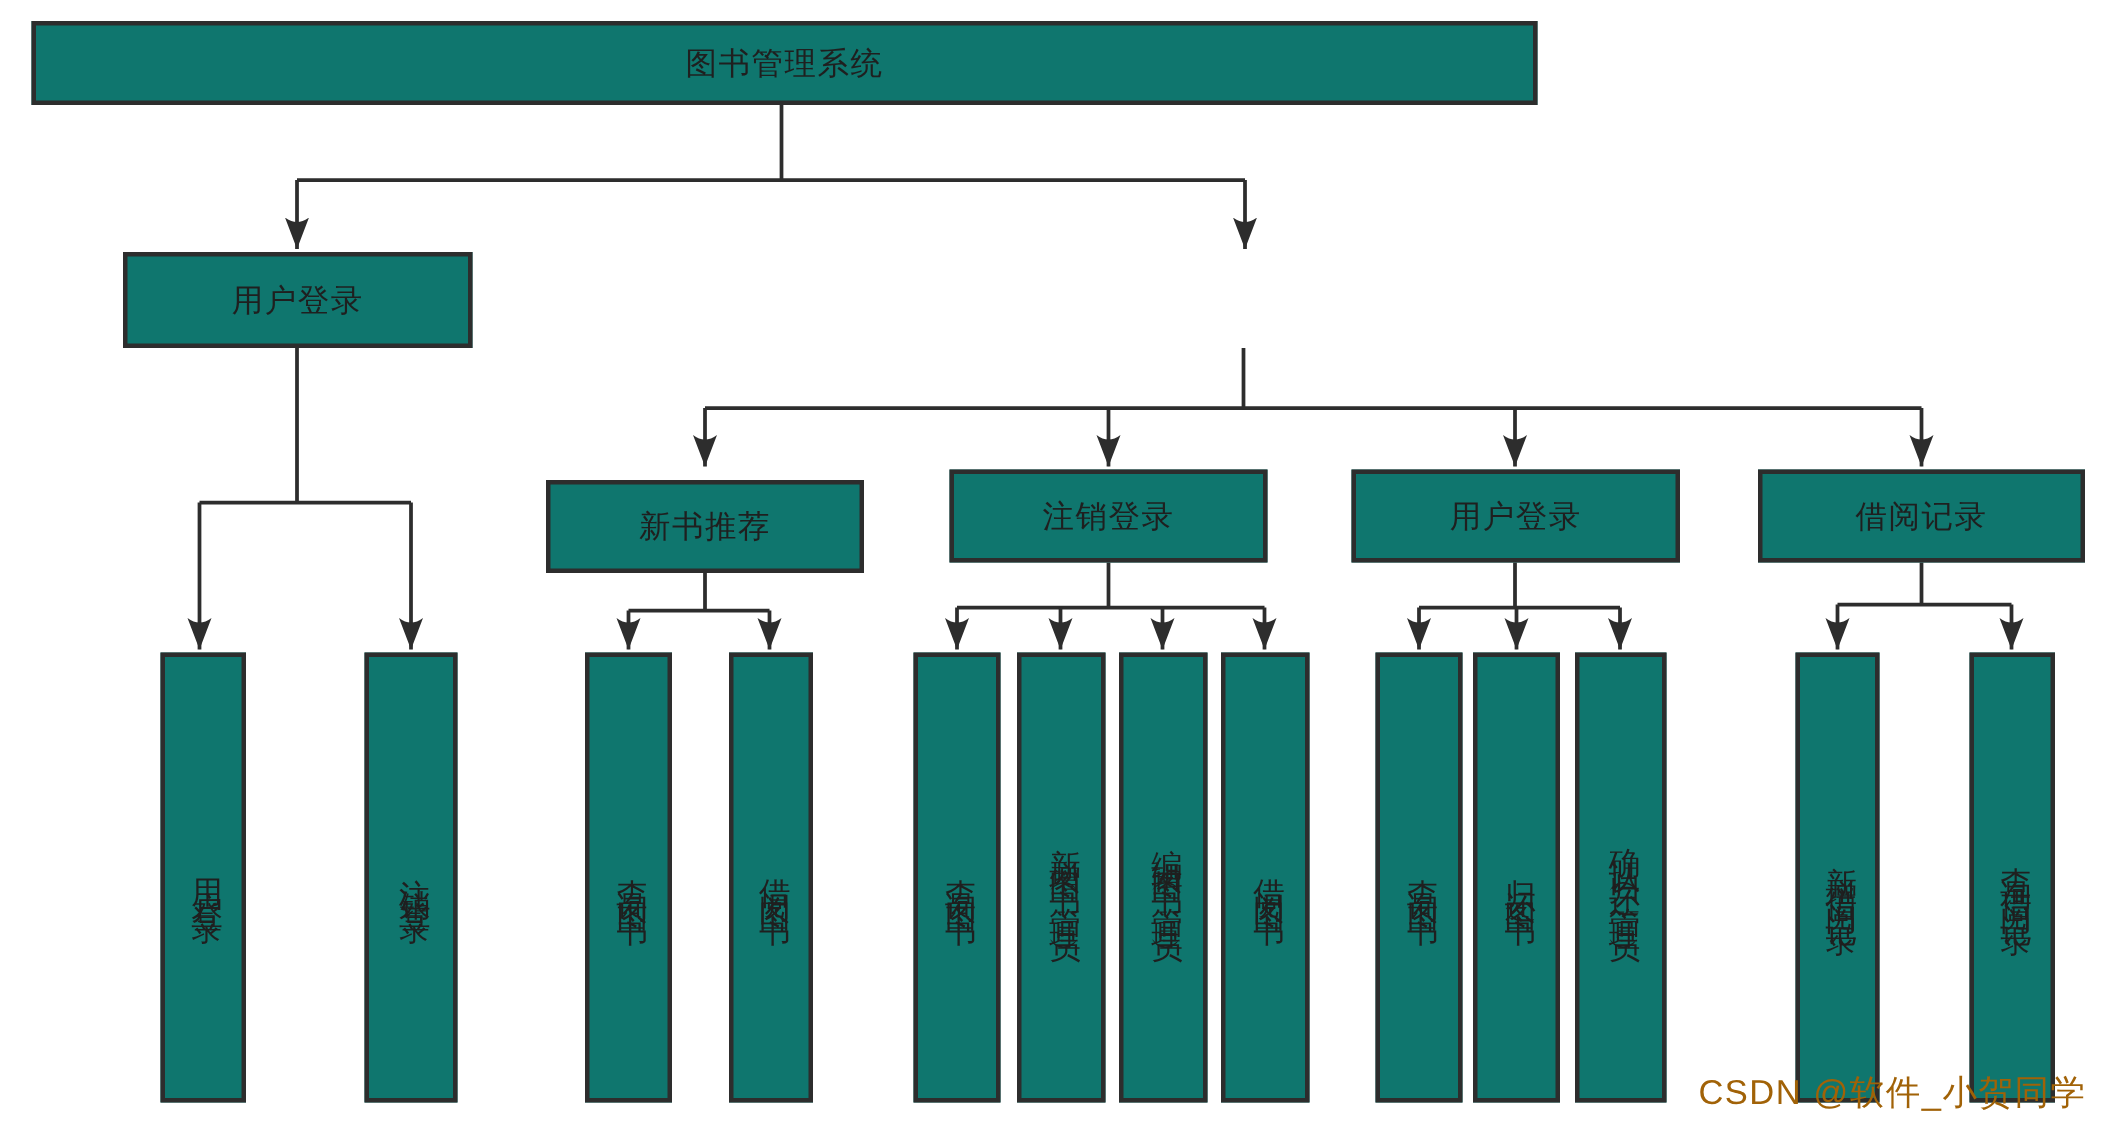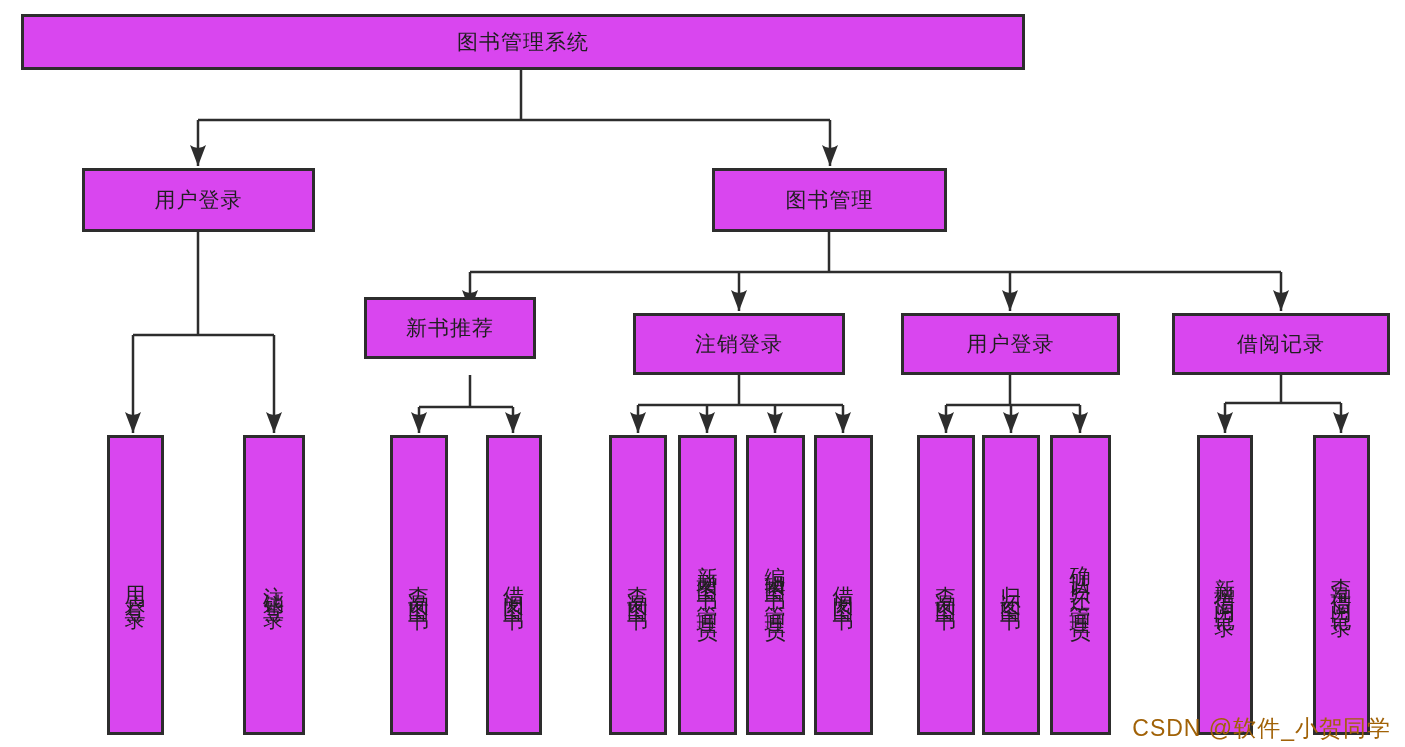--- a/index.html
+++ b/index.html
@@ -14,42 +14,43 @@
   }
   #connectors {
     position: absolute;
     left: 0; top: 0;
     width: 1405px; height: 747px;
     pointer-events: none;
   }
   .box {
     position: absolute;
     box-sizing: border-box;
-    background: #d946ef;
+    background: #0f766e;
     border: 3px solid #2d2d2d;
     display: flex;
     align-items: center;
     justify-content: center;
     text-align: center;
+    font-family: Liberation Mono, monospace;
   }
   .hbox { font-size: 21px; letter-spacing: 1px; }
   .vbox { font-size: 21px; }
   .vtext {
     writing-mode: vertical-rl;
     text-orientation: mixed;
     letter-spacing: 8px;
     line-height: 1;
   }
   
   .n-root      { left: 21px;   top: 14px;  width: 1004px; height: 56px; }
   
   .n-userlogin { left: 82px;   top: 168px; width: 233px;  height: 64px; }
   .n-bookmgmt  { left: 712px;  top: 168px; width: 235px;  height: 64px; }
   
-  .n-newbook   { left: 364px;  top: 297px; width: 172px;  height: 62px; }
+  .n-newbook   { left: 364px;  top: 320px; width: 212px;  height: 62px; }
   .n-borrow    { left: 633px;  top: 313px; width: 212px;  height: 62px; }
   .n-current   { left: 901px;  top: 313px; width: 219px;  height: 62px; }
   .n-records   { left: 1172px; top: 313px; width: 218px;  height: 62px; }
   
   .n-login     { left: 107px;  top: 435px; width: 57px; height: 300px; }
   .n-logout    { left: 243px;  top: 435px; width: 62px; height: 300px; }
   .n-nbquery   { left: 390px;  top: 435px; width: 58px; height: 300px; }
   .n-nbborrow  { left: 486px;  top: 435px; width: 56px; height: 300px; }
   .n-bbquery   { left: 609px;  top: 435px; width: 58px; height: 300px; }
   .n-bbadd     { left: 678px;  top: 435px; width: 59px; height: 300px; }
@@ -119,23 +120,20 @@
     </g>
   </svg>
 
   <div class="box hbox n-root">
     <span>图书管理系统</span>
   </div>
 
   <div class="box hbox n-userlogin">
     <span>用户登录</span>
   </div>
-  <div class="box hbox n-bookmgmt">
-    <span>图书管理</span>
-  </div>
 
   <div class="box hbox n-newbook">
     <span>新书推荐</span>
   </div>
   <div class="box hbox n-borrow">
     <span>注销登录</span>
   </div>
   <div class="box hbox n-current">
     <span>用户登录</span>
   </div>

